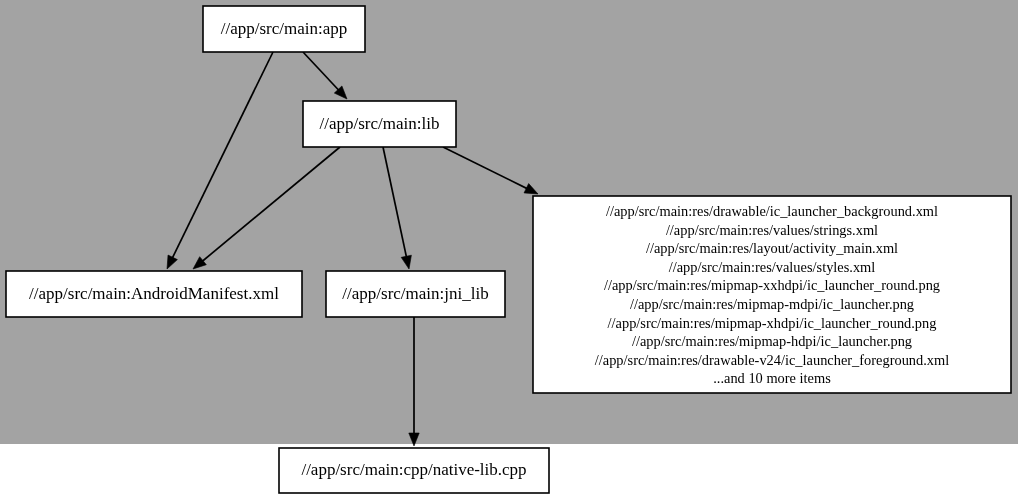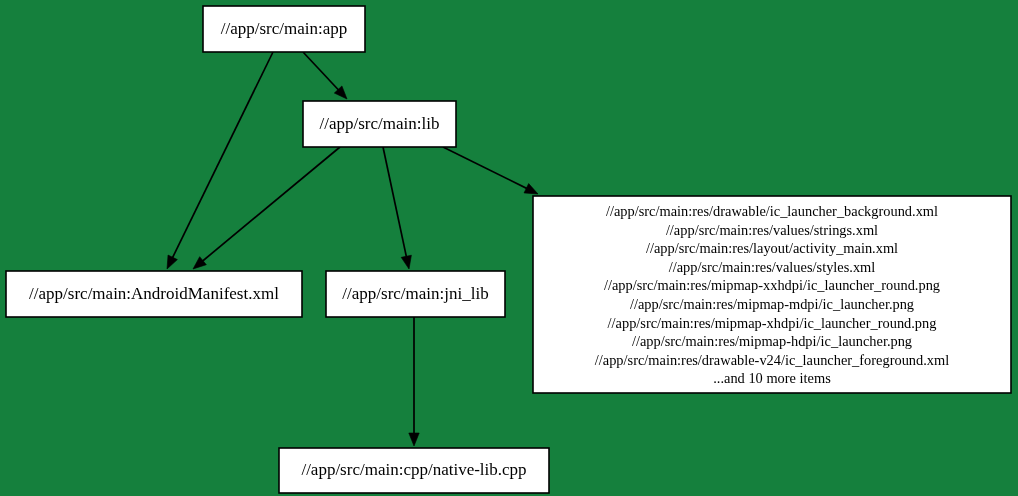--- a/index.html
+++ b/index.html
@@ -9,22 +9,22 @@
   }
   body {
     width: 1018px;
     height: 496px;
     overflow: hidden;
     font-family: "Liberation Serif", "DejaVu Serif", serif;
   }
   #graph-root {
     position: relative;
     width: 1018px;
-    height: 496px;
-    background: #15803d;
+    height: 444px;
+    background: #a3a3a3;
     text-decoration: underline;
   }
   svg.graph-canvas {
     display: block;
     width: 1018px;
     height: 496px;
   }
   .node-box {
     fill: #ffffff;
     stroke: #000000;

